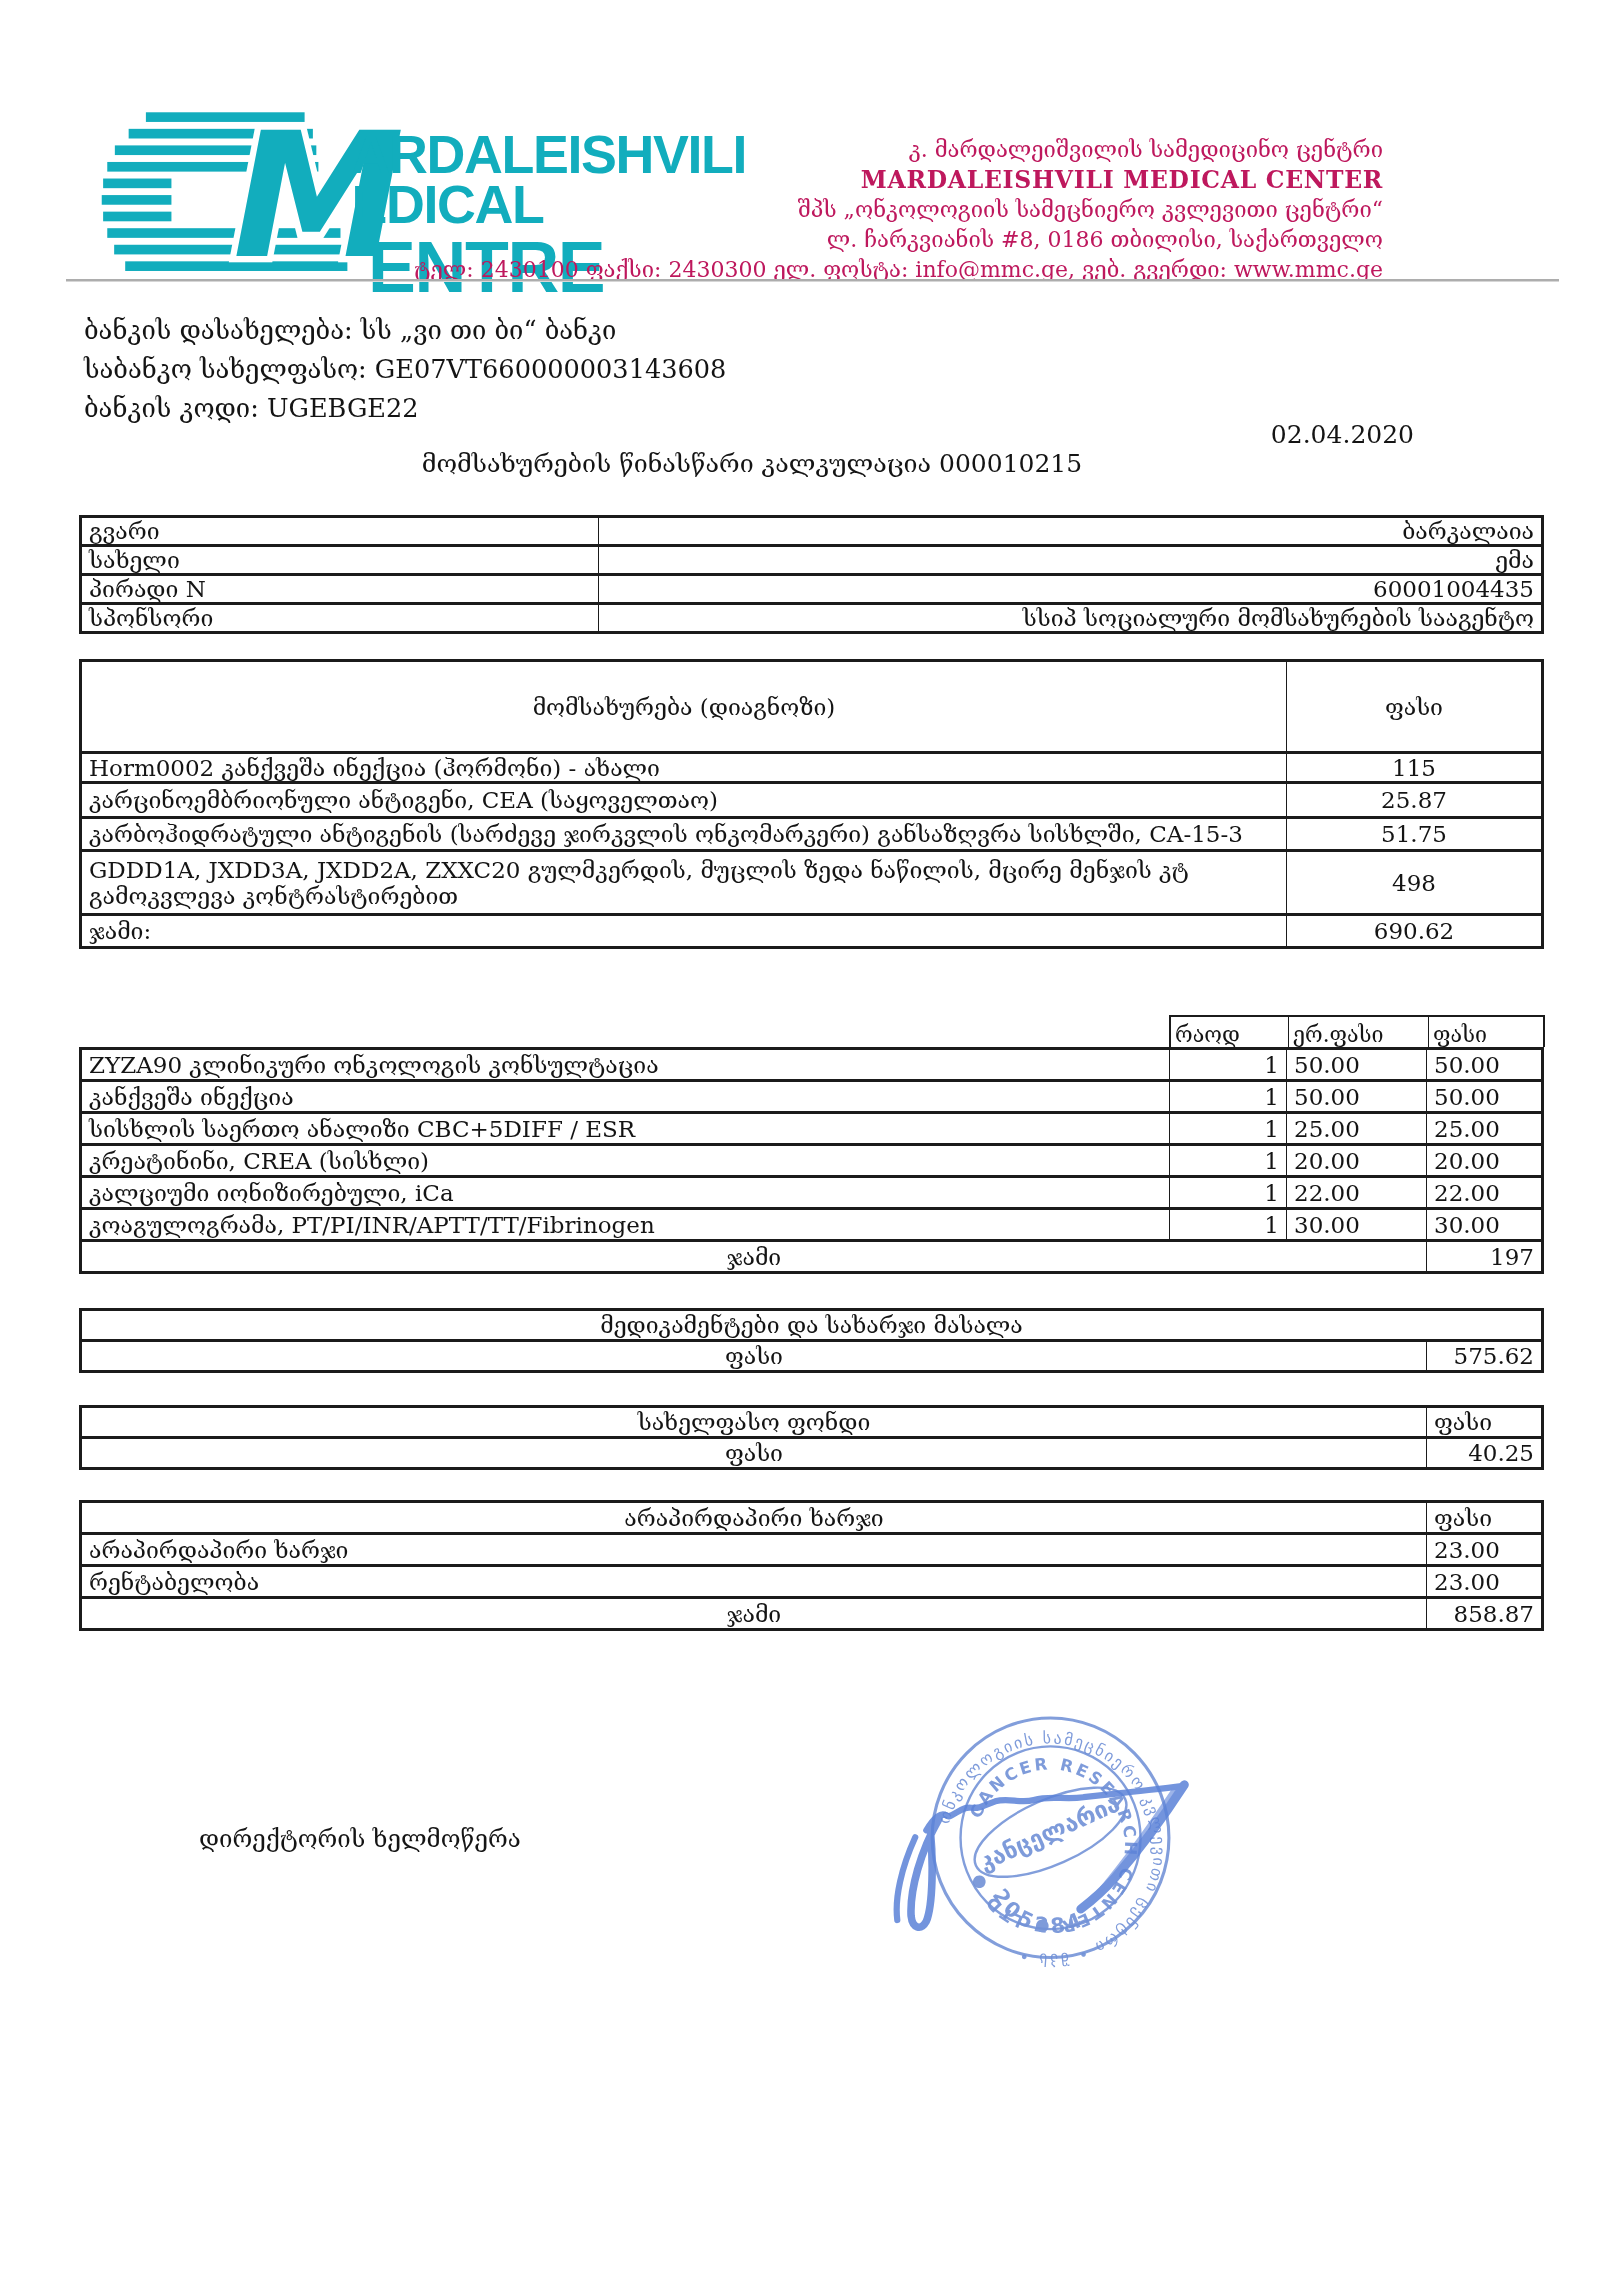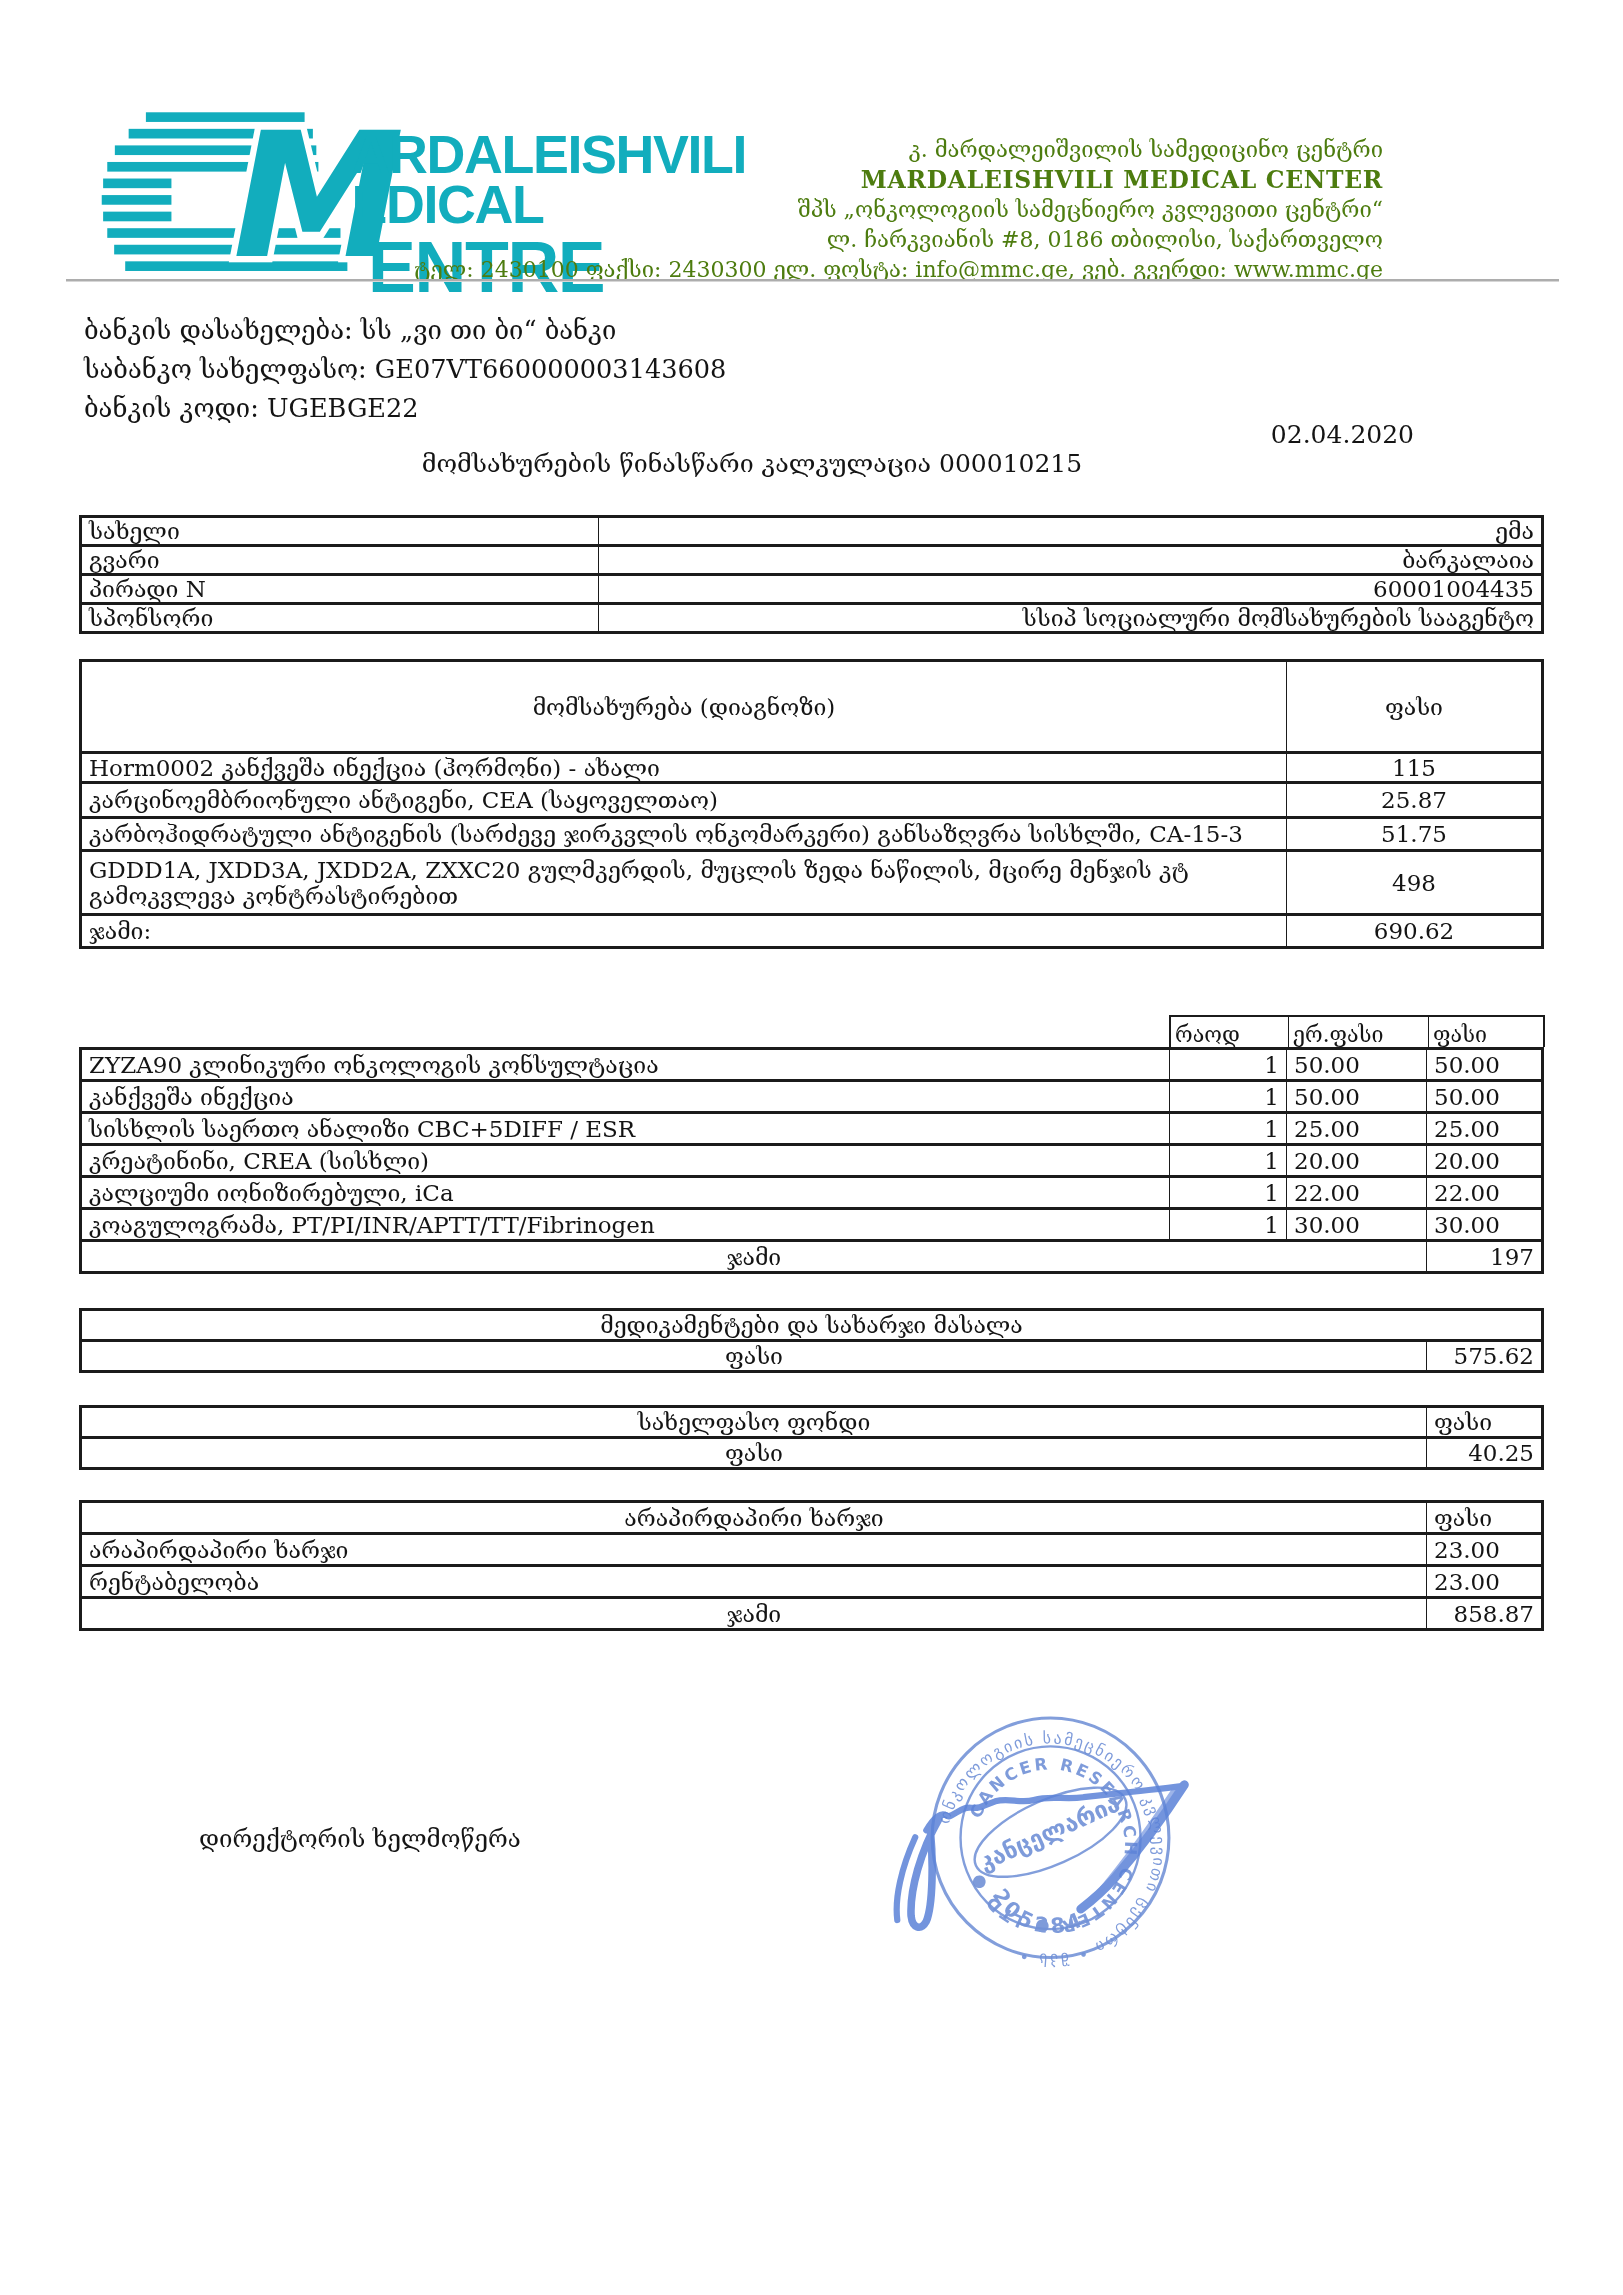--- a/index.html
+++ b/index.html
@@ -2,21 +2,21 @@
 <html style="font-size:11px"><head>
 <meta charset="utf-8">
 <style>
   html,body{margin:0;padding:0;background:#e8e8e8;}
   .page{position:relative;width:1624px;height:2295px;background:#ffffff;overflow:hidden;
         font-family:"DejaVu Serif","DejaVu Sans",serif;color:#141414;margin:0 auto;}
 
   
   .logo-svg{position:absolute;left:97px;top:104px;}
   .head-right{position:absolute;right:241px;top:135px;text-align:right;
-              color:#4d7c0f;font-size:22px;line-height:30px;white-space:nowrap;}
+              color:#be185d;font-size:22px;line-height:30px;white-space:nowrap;}
   .head-right .en{font-weight:bold;font-size:23.5px;letter-spacing:0.7px;}
   .sep{position:absolute;left:66px;top:279px;width:1493px;height:2.1px;background:#adadad;
        border-bottom:0.7px solid #d6d6d6;}
 
   
   .bank{position:absolute;left:84px;top:311px;font-size:25.6px;line-height:39px;}
   .date{position:absolute;right:210px;top:420px;font-size:25px;}
   .doc-title{position:absolute;left:79px;top:449px;width:1346px;text-align:center;font-size:25px;}
 
   
@@ -93,26 +93,26 @@
   <div class="date">02.04.2020</div>
   <div class="doc-title">მომსახურების წინასწარი კალკულაცია 000010215</div>
 
   <table class="t" id="t-patient">
     <colgroup>
         <col style="width:518px">
         <col>
       </colgroup>
     <tbody>
         <tr>
+      <td class="al">გვარი</td>
+      <td class="ar">ბარკალაია</td>
+    </tr>
+    <tr>
       <td class="al">სახელი</td>
       <td class="ar">ემა</td>
-    </tr>
-    <tr>
-      <td class="al">გვარი</td>
-      <td class="ar">ბარკალაია</td>
     </tr>
     <tr>
       <td class="al">პირადი N</td>
       <td class="ar">60001004435</td>
     </tr>
     <tr>
       <td class="al">სპონსორი</td>
       <td class="ar">სსიპ სოციალური მომსახურების სააგენტო</td>
     </tr>
   </tbody>

